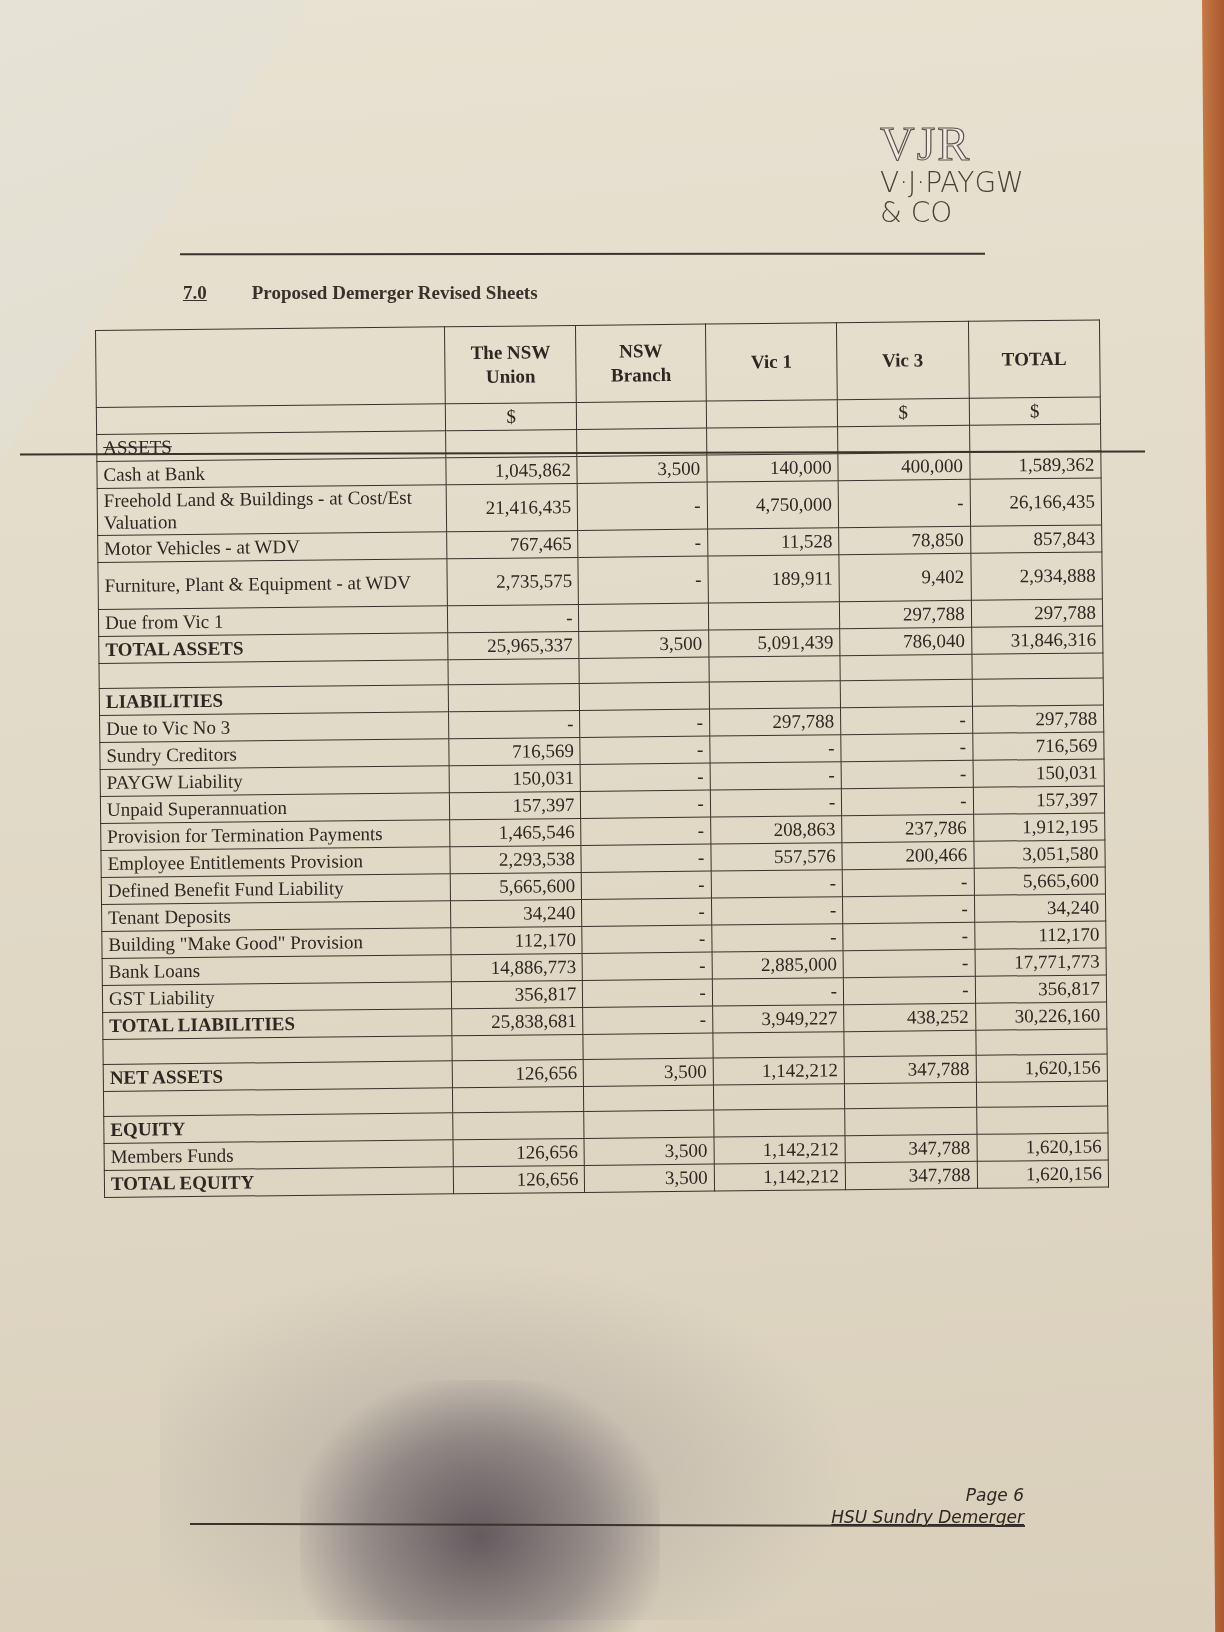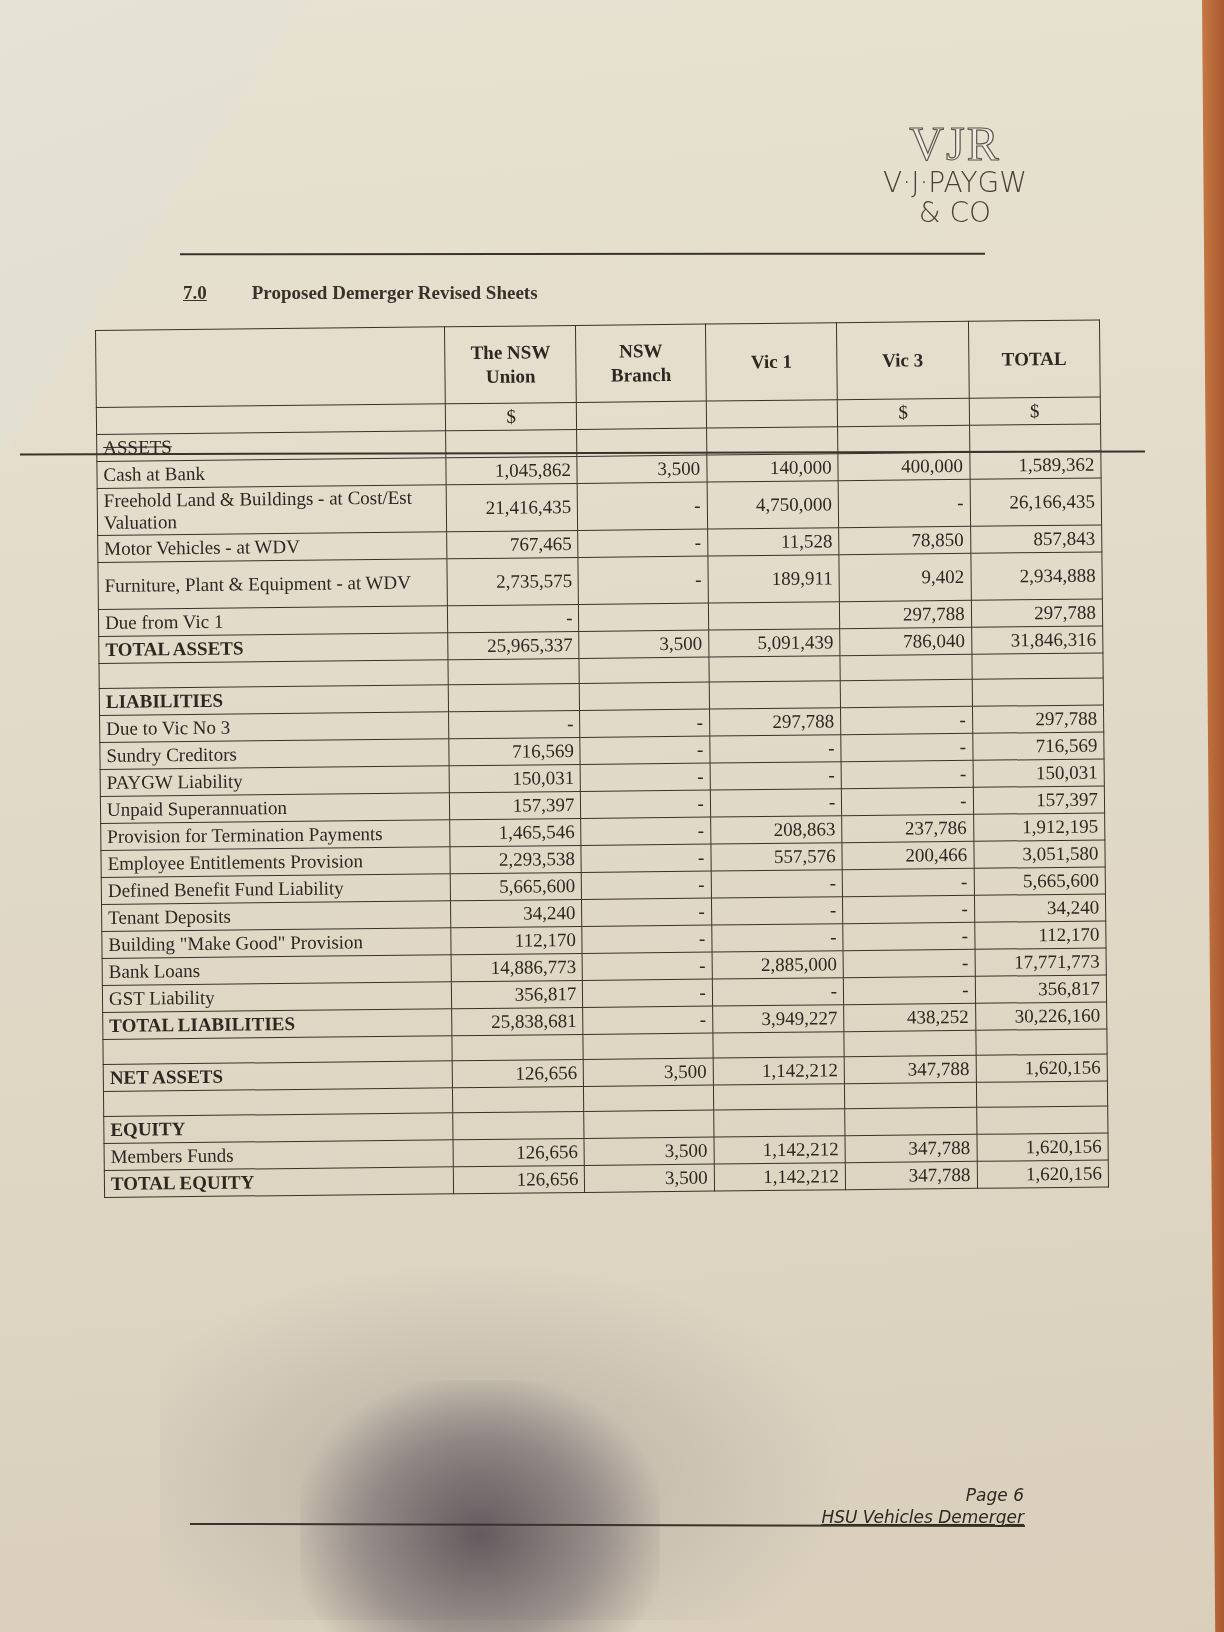--- a/index.html
+++ b/index.html
@@ -26,21 +26,21 @@
   .shadow {
     position:absolute; left:300px; top:1380px; width:360px; height:260px;
     background:radial-gradient(ellipse at 50% 60%, rgba(70,60,70,0.75) 0%, rgba(90,80,90,0.45) 45%, rgba(120,110,110,0) 75%);
     border-radius:40% 40% 0 0;
   }
   .shadow2 {
     position:absolute; left:160px; top:1260px; width:700px; height:360px;
     background:radial-gradient(ellipse at 45% 60%, rgba(120,110,115,0.35) 0%, rgba(140,130,130,0) 70%);
   }
   .logo {
-    position:absolute; left:880px; top:120px; width:150px; text-align:center;
+    position:absolute; left:880px; top:120px; width:150px; text-align:left;
   }
   .logo .mark {
     font-size:48px; letter-spacing:2px; color:#f0ebe0;
     -webkit-text-stroke:1.2px #5d544b; line-height:48px;
   }
   .logo .name { font-family:"DejaVu Sans", sans-serif; font-size:28px; color:#4a4038; line-height:30px; font-weight:300; }
   .rule-top { position:absolute; left:180px; top:253px; width:805px; height:2px; background:#3b322b; transform:rotate(-0.05deg); }
   .section {
     position:absolute; left:183px; top:282px; font-size:19px; font-weight:bold; color:#3a312a;
   }
@@ -350,14 +350,14 @@
         <td class="num">1,142,212</td>
         <td class="num">347,788</td>
         <td class="num">1,620,156</td>
       </tr>
     </tbody>
 </table>
 
 <div class="footer-rule"></div>
 <div class="footer">
   <div>Page 6</div>
-  <div class="doc">HSU Vehicles Demerger</div>
+  <div class="doc">HSU Sundry Demerger</div>
 </div>
 
 </body></html>

